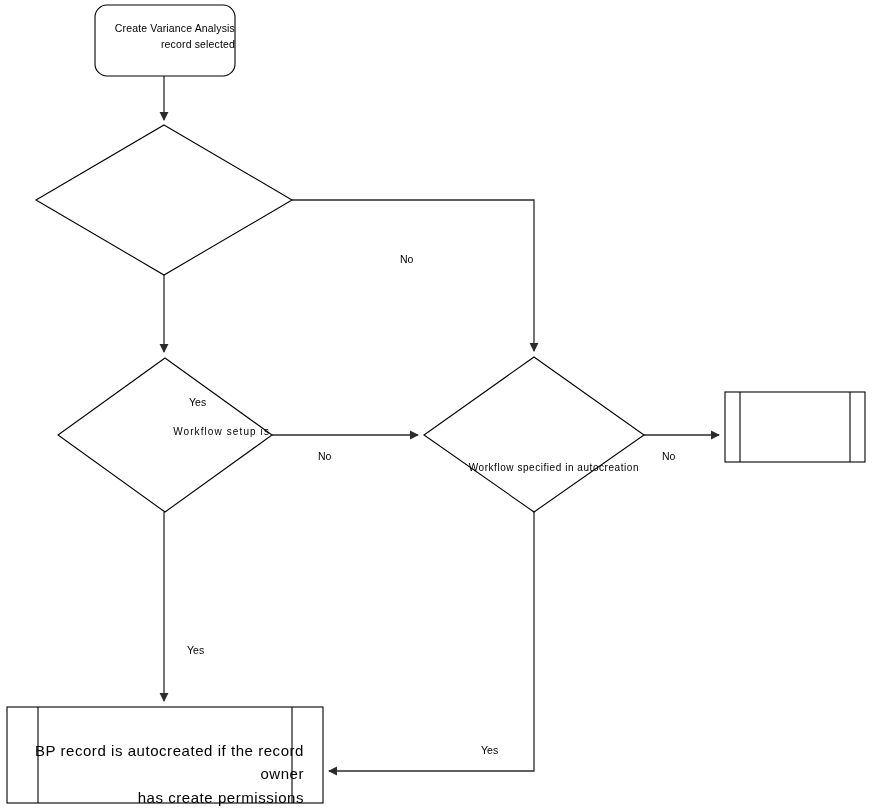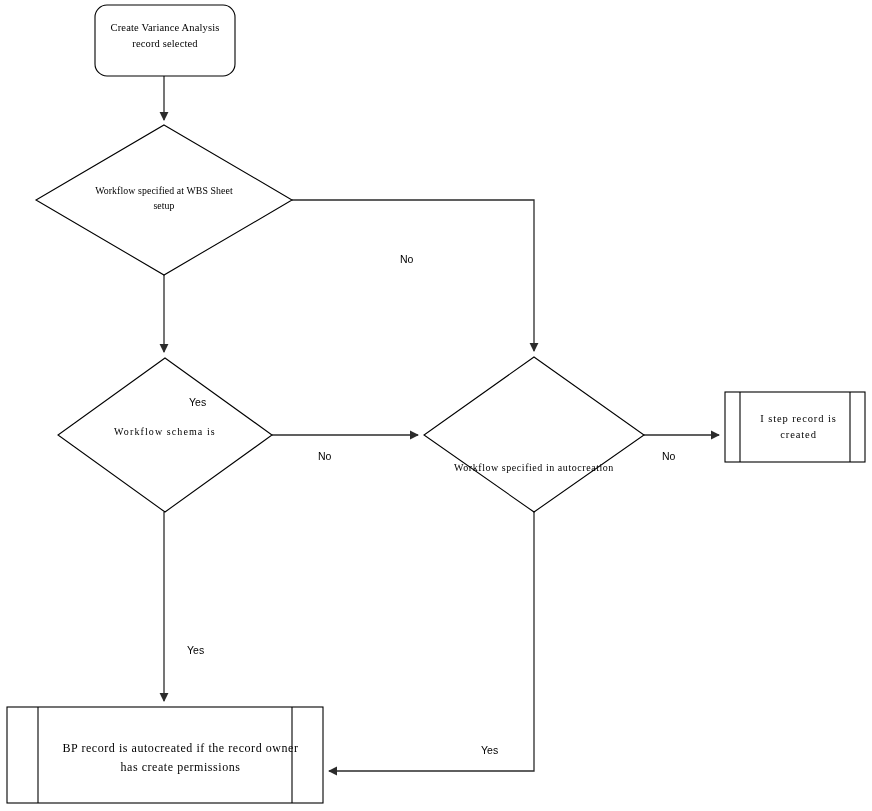--- a/index.html
+++ b/index.html
@@ -35,23 +35,23 @@
     stroke: #000000;
     stroke-width: 1.1;
   }
   .edge-line {
     fill: none;
     stroke: #2b2b2b;
     stroke-width: 1.3;
   }
   .node-text {
     position: absolute;
-    text-align: center;
+    text-align: right;
     color: #000000;
-    font-family: Liberation Serif, serif;
+    font-family: Liberation Sans, sans-serif;
     line-height: 1.55;
     white-space: pre-line;
     pointer-events: none;
   }
   .edge-label {
     position: absolute;
     color: #000000;
     font-family: "Liberation Sans", sans-serif;
     font-size: 10.5px;
     white-space: nowrap;
@@ -72,22 +72,22 @@
   }
   #t-d3 {
     left: 429px; top: 424px; width: 210px;
     font-size: 10px; letter-spacing: 0.55px; margin-top: 36px;
   }
   #t-right {
     left: 742px; top: 411px; width: 113px;
     font-size: 10.5px; letter-spacing: 0.9px;
   }
   #t-bottom {
-    left: 44px; top: 739px; width: 273px;
-    font-size: 12px; letter-spacing: 0.55px;
+    left: 31px; top: 739px; width: 273px;
+    font-size: 15px; letter-spacing: 0.55px;
   }
   
   #l-no-1 { left: 400px; top: 209px; }
   #l-yes-1 { left: 189px; top: 352px; }
   #l-no-2 { left: 318px; top: 406px; }
   #l-no-3 { left: 662px; top: 406px; }
   #l-yes-2 { left: 187px; top: 600px; }
   #l-yes-3 { left: 481px; top: 700px; }
 </style>
 </head>
@@ -129,29 +129,25 @@
     <path class="inner-bar" d="M 850 392 L 850 462"></path>
 
     <rect class="shape-stroke" x="7" y="707" width="316" height="96"></rect>
     <path class="inner-bar" d="M 38 707 L 38 803"></path>
     <path class="inner-bar" d="M 292 707 L 292 803"></path>
   </svg>
 
   <div class="node-text" id="t-start">Create Variance Analysis
 record selected</div>
 
-  <div class="node-text" id="t-d1">Workflow specified at WBS Sheet
-setup</div>
 
-  <div class="node-text" id="t-d2">Workflow schema is</div>
+  <div class="node-text" id="t-d2">Workflow setup is</div>
 
   <div class="node-text" id="t-d3">Workflow specified in autocreation</div>
 
-  <div class="node-text" id="t-right">I step record is
-created</div>
 
   <div class="node-text" id="t-bottom">BP record is autocreated if the record owner
 has create permissions</div>
 
   <div class="edge-label" id="l-no-1">No</div>
 
   <div class="edge-label" id="l-yes-1">Yes</div>
 
   <div class="edge-label" id="l-no-2">No</div>
 

